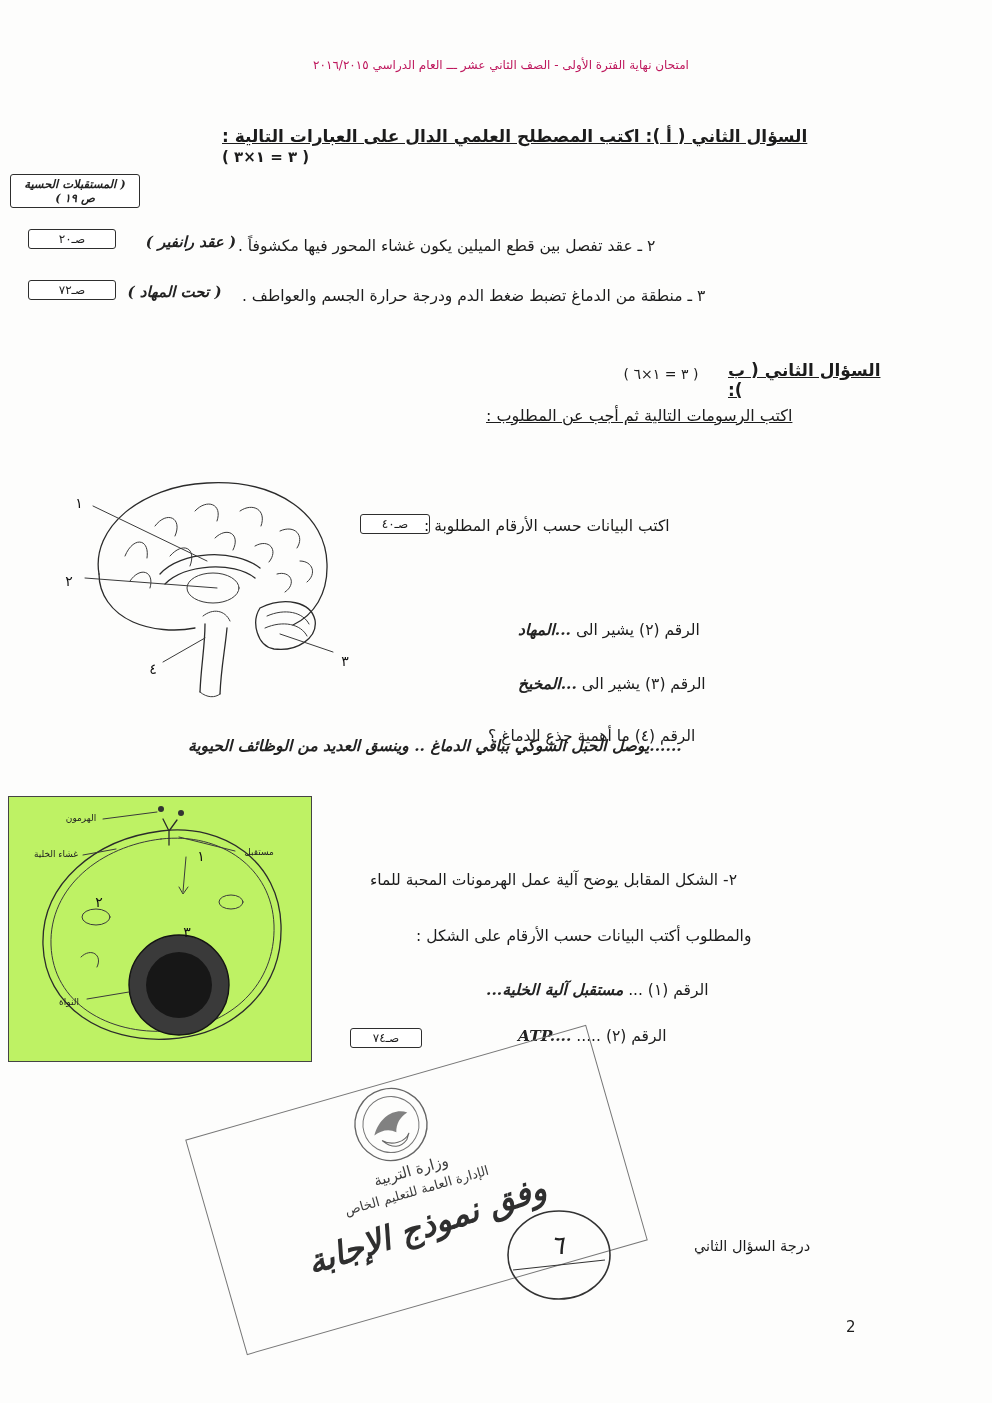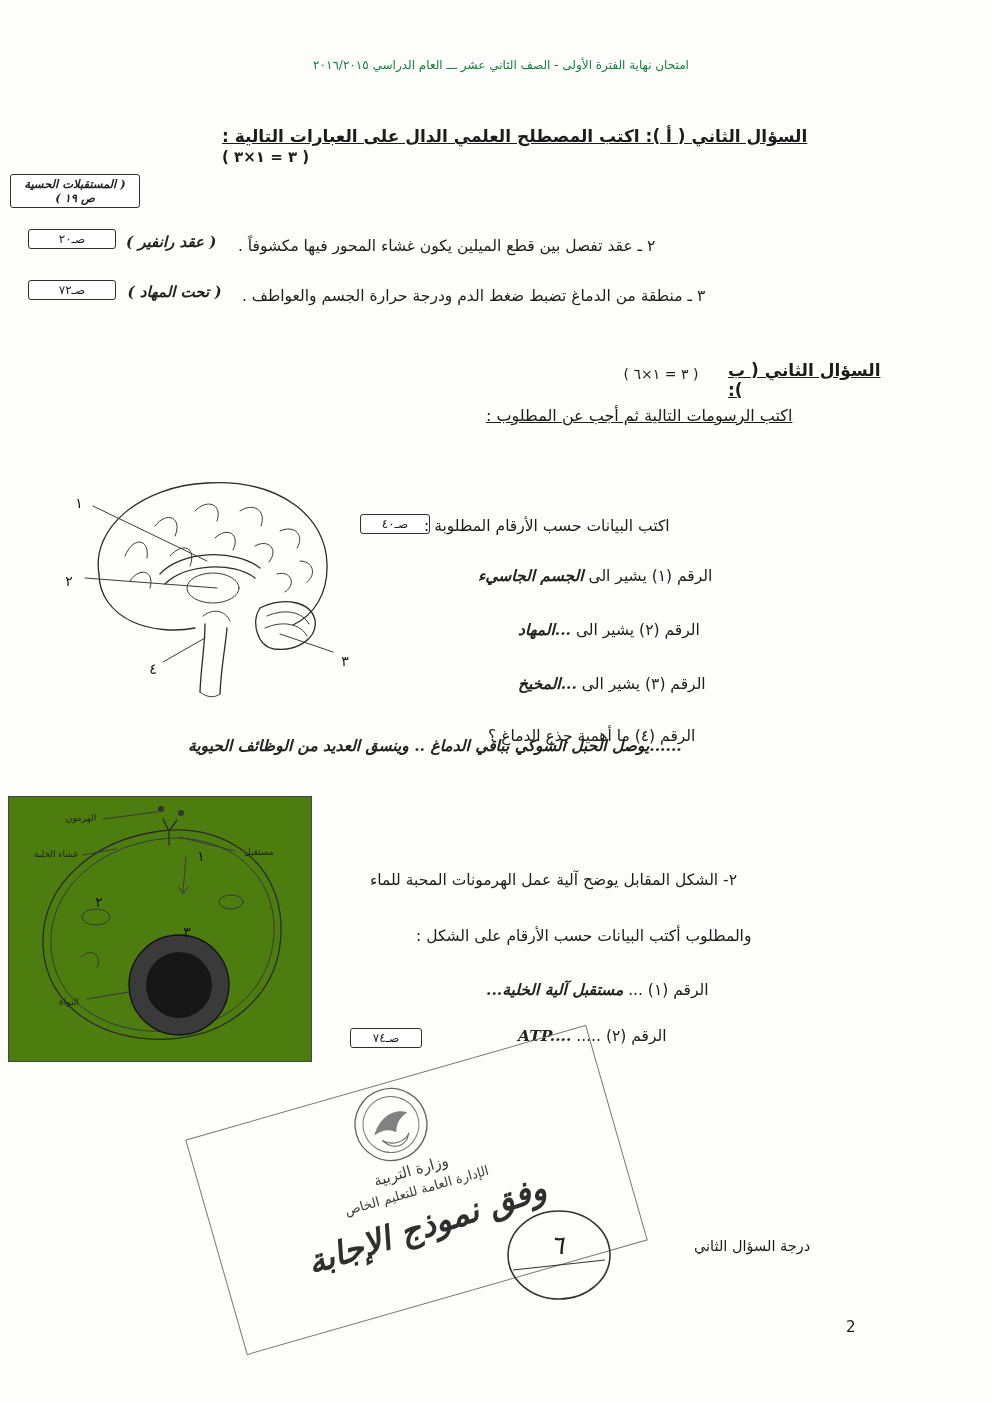--- a/index.html
+++ b/index.html
@@ -17,64 +17,60 @@
   .ltr{direction:ltr;unicode-bidi:embed;display:inline-block;}
   .box{
     border:1.4px solid #2e2e2e;border-radius:3px;text-align:center;
     padding:2px 6px;font-size:12px;background:#fff;box-sizing:border-box;
   }
   .qtext{font-size:15.5px;line-height:1.35;}
   .sk{stroke:#2b2b2b;fill:none;stroke-width:1.3;stroke-linecap:round;}
   .sk-thin{stroke:#3a3a3a;fill:none;stroke-width:1;stroke-linecap:round;}
   .lbl{font-size:14px;fill:#111;font-family:"DejaVu Sans",sans-serif;}
   .tiny{font-size:9px;fill:#222;font-family:"DejaVu Sans",sans-serif;}
-  .cellbox{border:1.3px solid #444;background:#4d7c0f;}
+  .cellbox{border:1.3px solid #444;background:#bef264;}
   .stamp{
     border:1.2px solid #777;transform:rotate(-16deg);color:#3d3d3d;
     background:transparent;
   }
   .stamp-text{position:absolute;width:100%;text-align:center;}
   .hand-stamp{
     font-family:"DejaVu Serif", serif;font-style:italic;font-weight:700;
     font-size:33px;color:#2f2f2f;transform:rotate(-2deg);white-space:nowrap;
   }
 </style>
 </head>
 <body>
 
 <div class="page">
 
-  <div class="abs center" style="top:58px;left:246px;width:510px;font-size:12px;color:#15803d;">امتحان نهاية الفترة الأولى - الصف الثاني عشر ـــ العام الدراسي ٢٠١٦/٢٠١٥</div>
+  <div class="abs center" style="top:58px;left:246px;width:510px;font-size:12px;color:#be185d;">امتحان نهاية الفترة الأولى - الصف الثاني عشر ـــ العام الدراسي ٢٠١٦/٢٠١٥</div>
 
   <div class="abs right" style="top:126px;left:222px;width:664px;font-size:17px;">
     <span class="b u">السؤال الثاني ( أ ): اكتب المصطلح العلمي الدال على العبارات التالية :</span>
     <span class="ltr b" style="margin-right:10px;font-size:15px;">( ٣ = ١×٣ )</span>
   </div>
 
   <div class="abs box hand" style="top:174px;left:10px;width:130px;font-size:11.5px;">( المستقبلات الحسية ص ١٩ )</div>
 
   <div class="abs right qtext" style="top:236px;left:238px;width:648px;">٢ ـ عقد تفصل بين قطع الميلين يكون غشاء المحور فيها مكشوفاً .</div>
-  <div class="abs hand" style="top:233px;left:126px;width:110px;font-size:15px;text-align:left;">( عقد رانفير )</div>
+  <div class="abs hand" style="top:233px;left:126px;width:110px;font-size:15px;text-align:right;">( عقد رانفير )</div>
   <div class="abs box" style="top:229px;left:28px;width:88px;">صـ٢٠</div>
 
   <div class="abs right qtext" style="top:286px;left:242px;width:644px;">٣ ـ منطقة من الدماغ تضبط ضغط الدم ودرجة حرارة الجسم والعواطف .</div>
   <div class="abs hand" style="top:283px;left:112px;width:125px;font-size:15px;text-align:center;">( تحت المهاد )</div>
   <div class="abs box" style="top:280px;left:28px;width:88px;">صـ٧٢</div>
 
   <div class="abs right b u" style="top:360px;left:728px;width:158px;font-size:17px;">السؤال الثاني ( ب ):</div>
   <div class="abs ltr center" style="top:366px;left:602px;width:118px;font-size:14px;">( ٣ = ١×٦ )</div>
   <div class="abs right u" style="top:406px;left:486px;width:400px;font-size:16px;font-weight:500;">اكتب الرسومات التالية ثم أجب عن المطلوب :</div>
 
   <div class="abs box" style="top:490px;left:360px;width:70px;margin-top:24px;">صـ٤٠</div>
   <div class="abs right qtext" style="top:516px;left:424px;width:412px;">اكتب البيانات حسب الأرقام المطلوبة :</div>
 
-  <div class="abs right qtext" style="top:566px;left:478px;width:358px;">
-    <span>الرقم (١) يشير الى</span>
-    <span class="hand">الجسم الجاسيء</span>
-  </div>
   <div class="abs right qtext" style="top:620px;left:518px;width:318px;">
     <span>الرقم (٢) يشير الى</span>
     <span class="hand">...المهاد</span>
   </div>
   <div class="abs right qtext" style="top:674px;left:518px;width:318px;">
     <span>الرقم (٣) يشير الى</span>
     <span class="hand">...المخيخ</span>
   </div>
   <div class="abs right qtext" style="top:726px;left:488px;width:348px;">
     <span>الرقم (٤) ما أهمية جذع الدماغ ؟</span>

